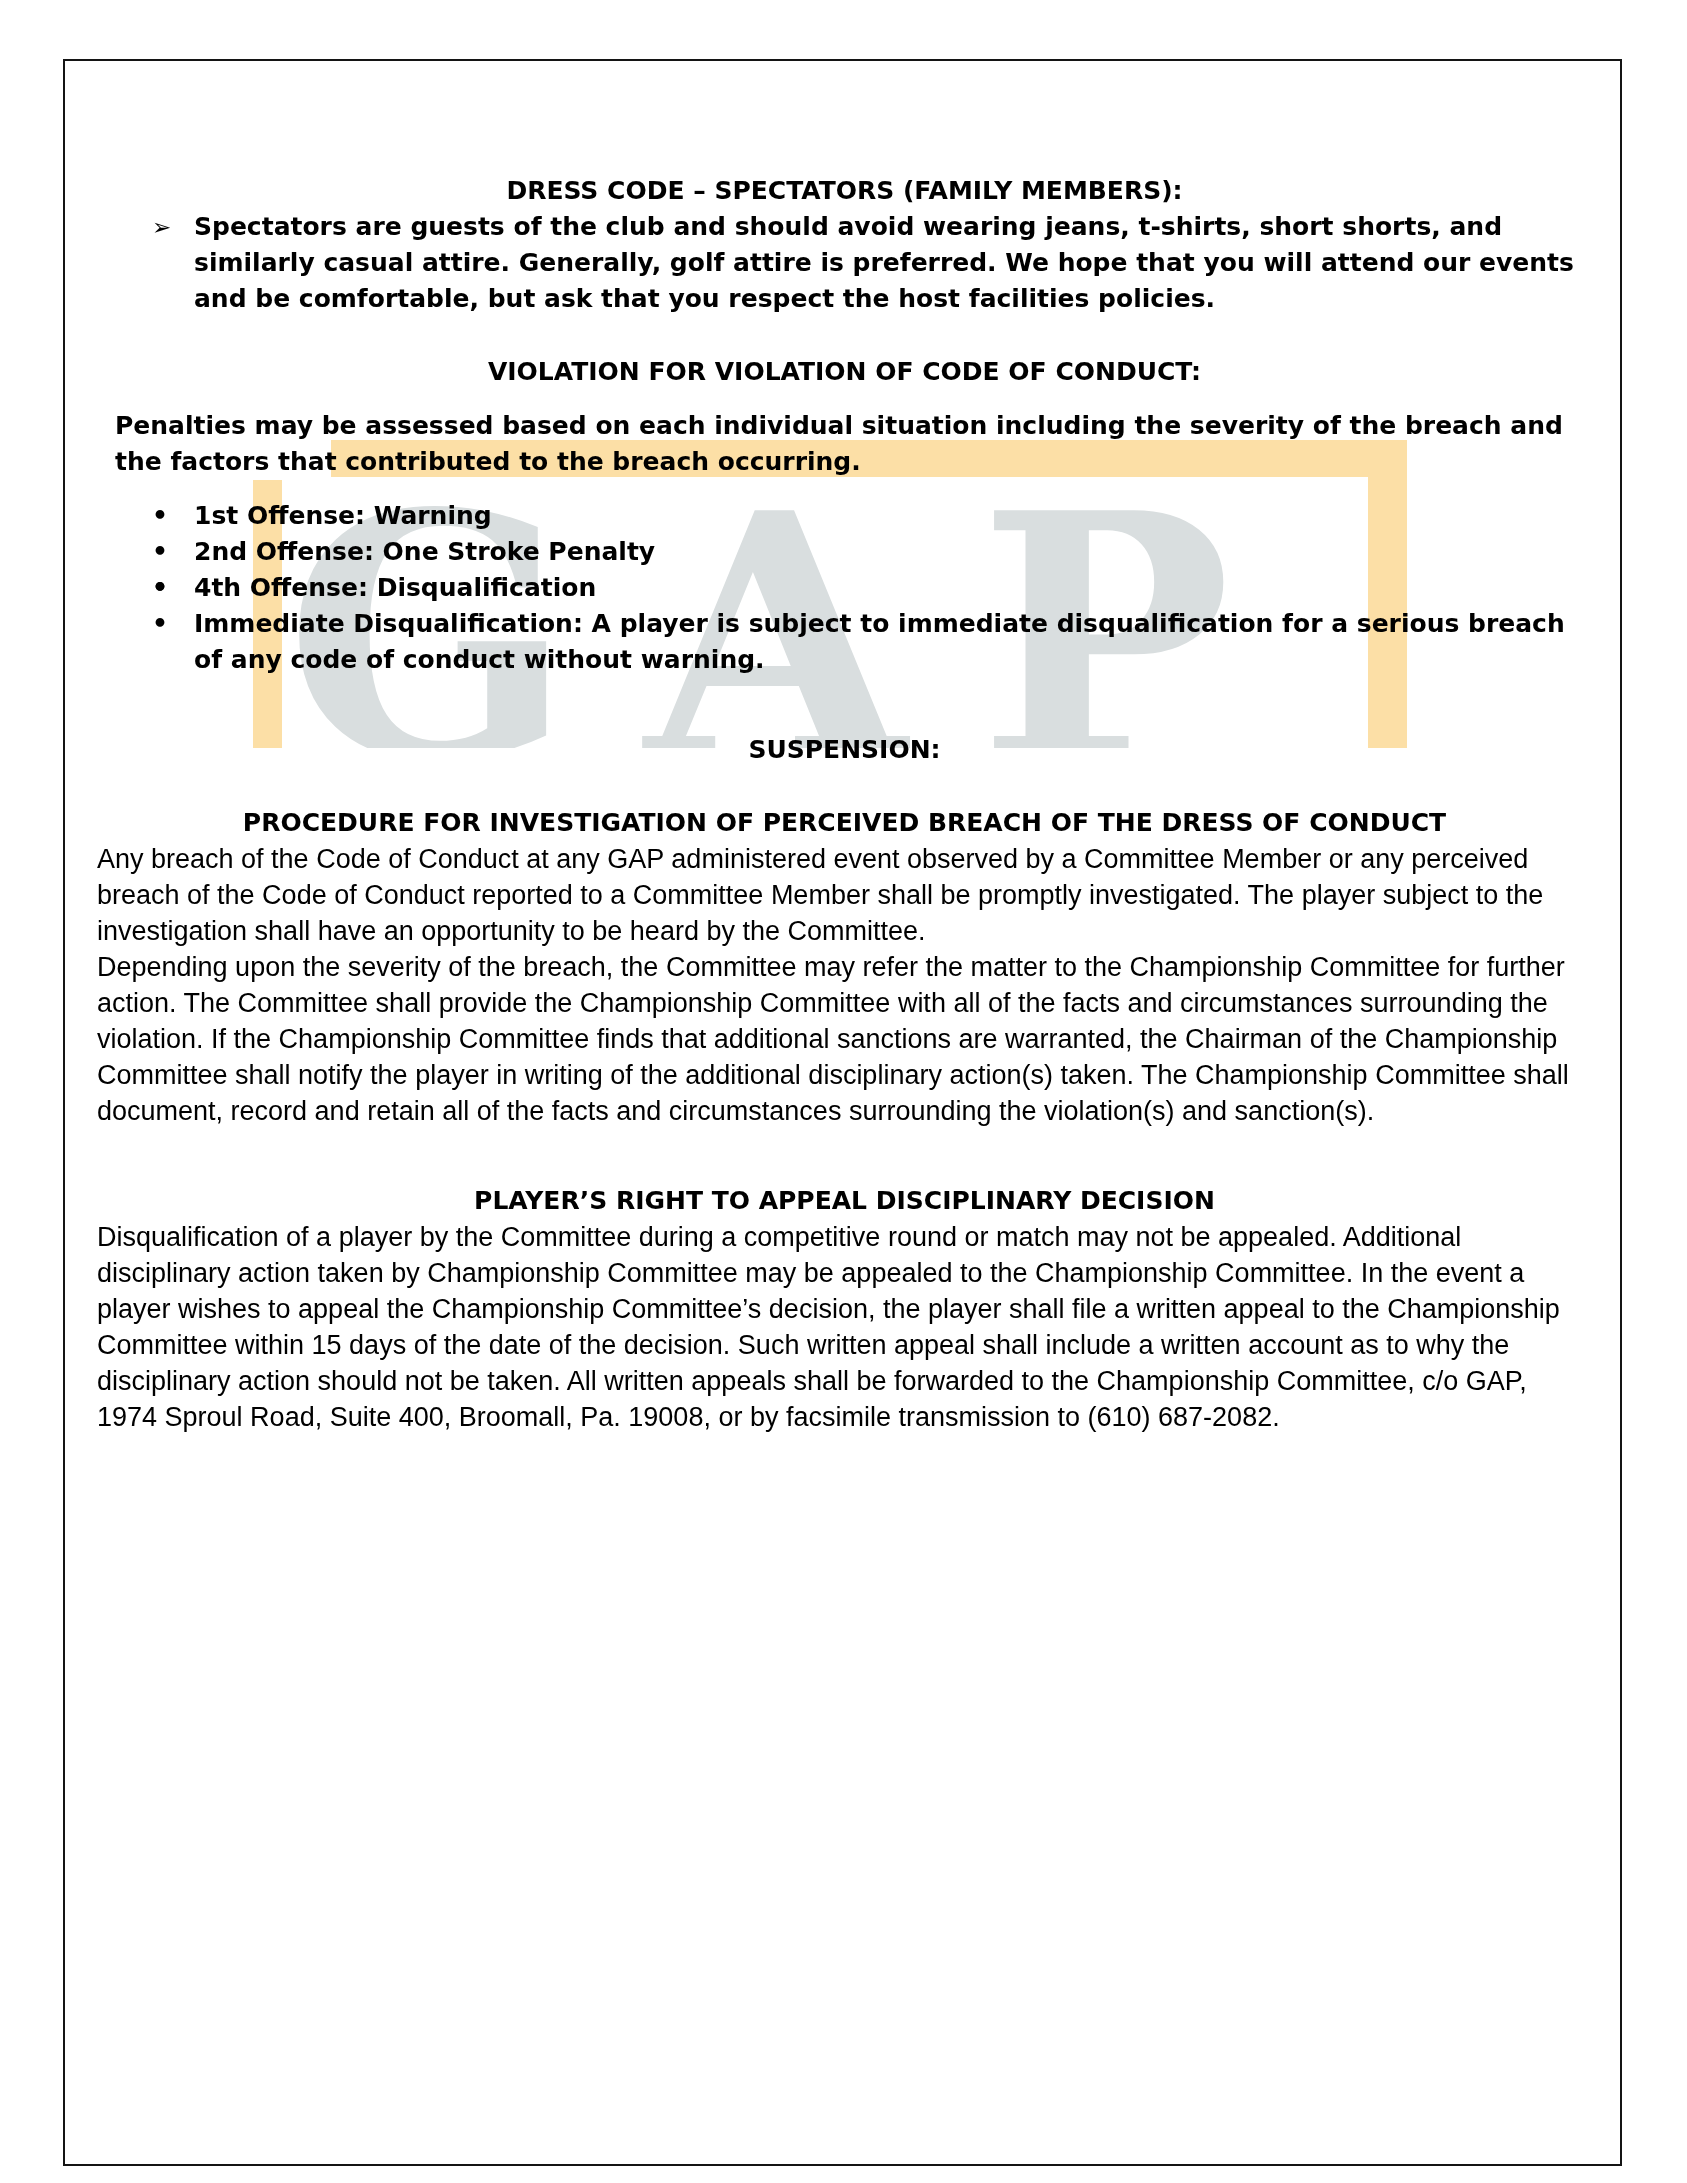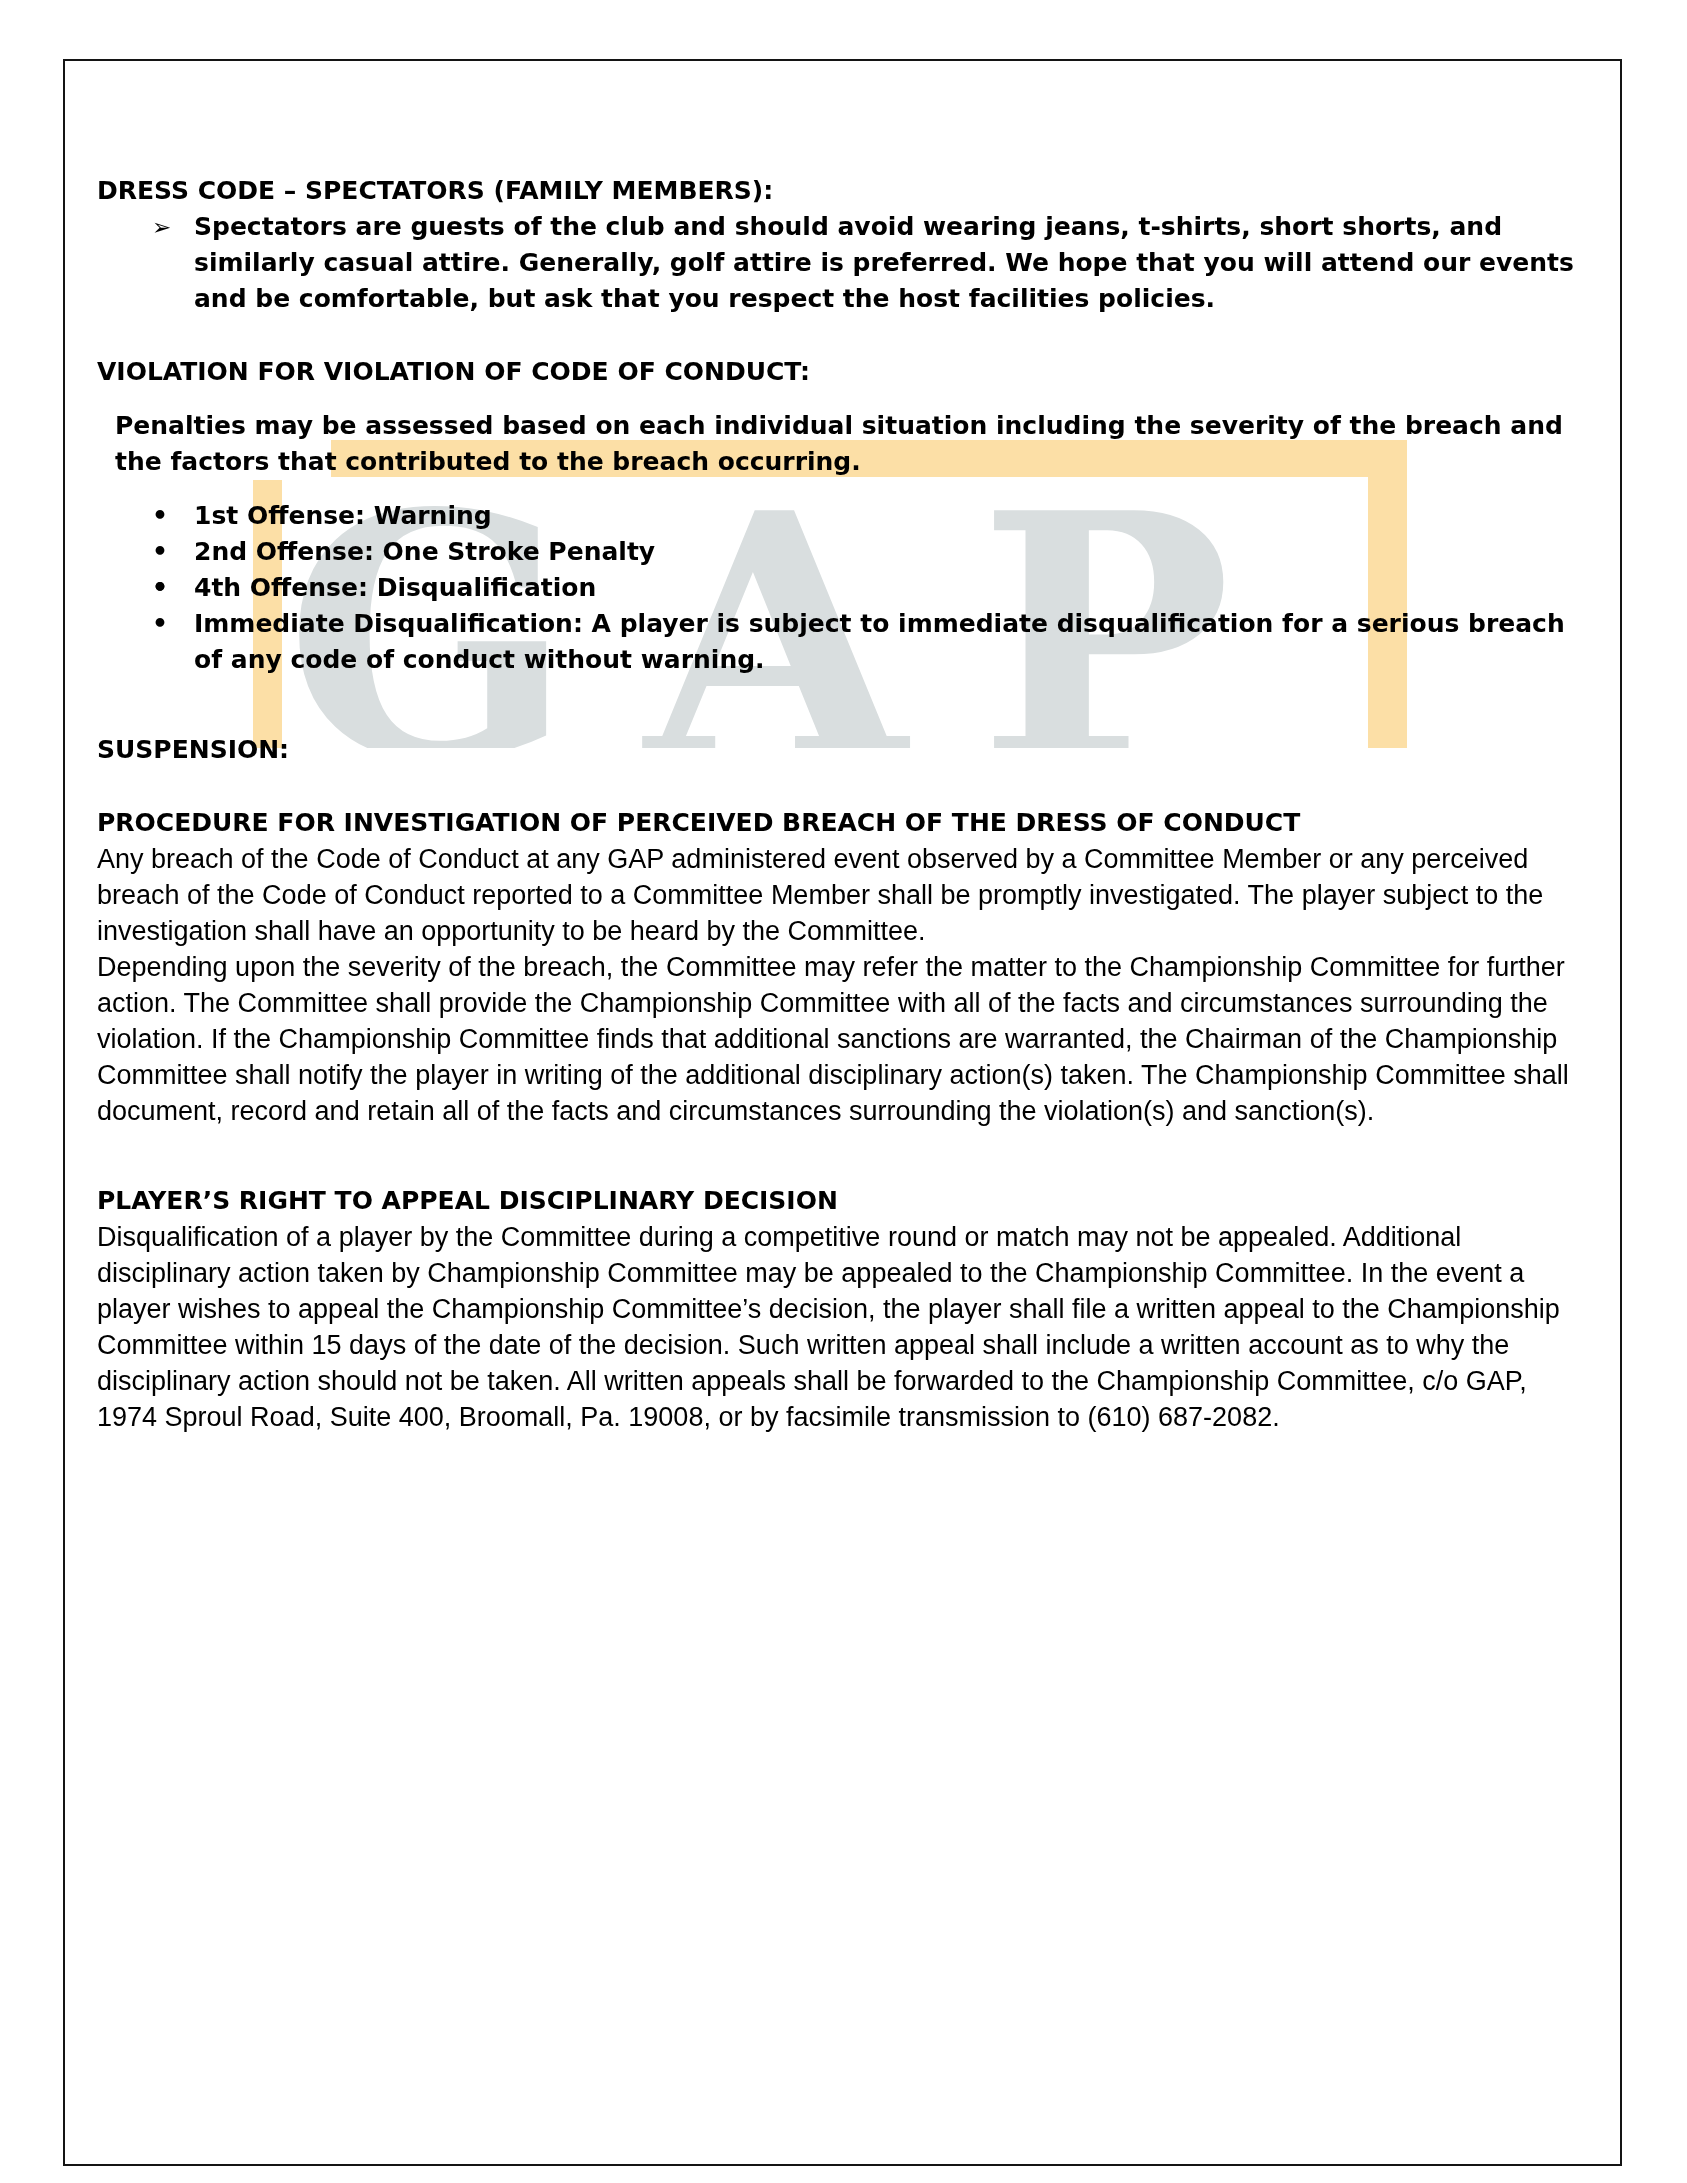--- a/index.html
+++ b/index.html
@@ -61,20 +61,21 @@
     left:97px; top:173px;
     width:1495px;
     z-index:1;
   }
   .h{
     font-family:"DejaVu Sans",sans-serif;
     font-weight:700;
     font-size:25px;
     line-height:36px;
     margin:0;
+    text-align:center;
   }
   .bold-p{
     font-family:"DejaVu Sans",sans-serif;
     font-weight:700;
     font-size:25px;
     line-height:36px;
     margin:18px;
   }
   .body-p{
     font-family:"Liberation Sans",sans-serif;

